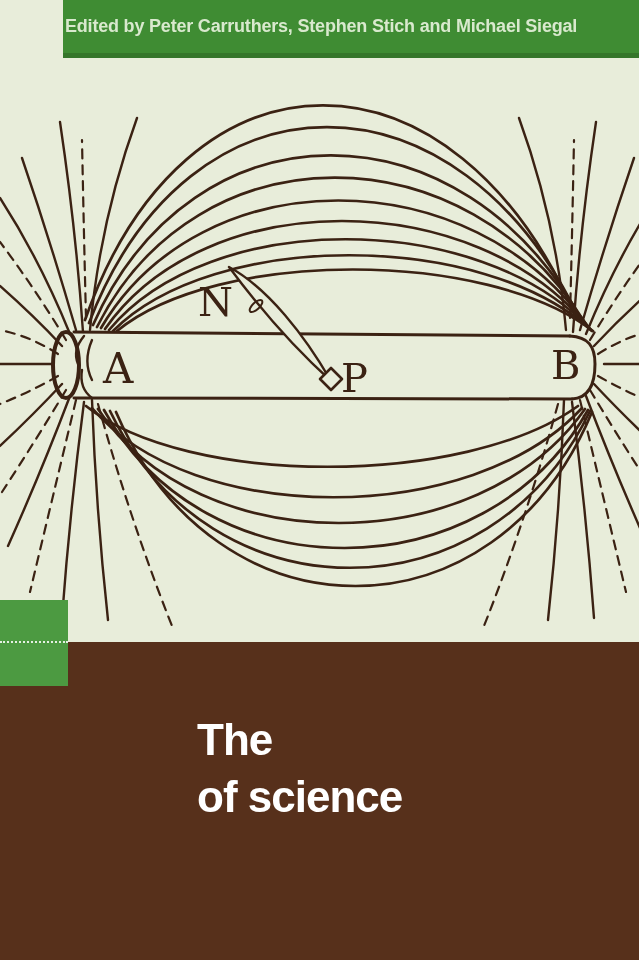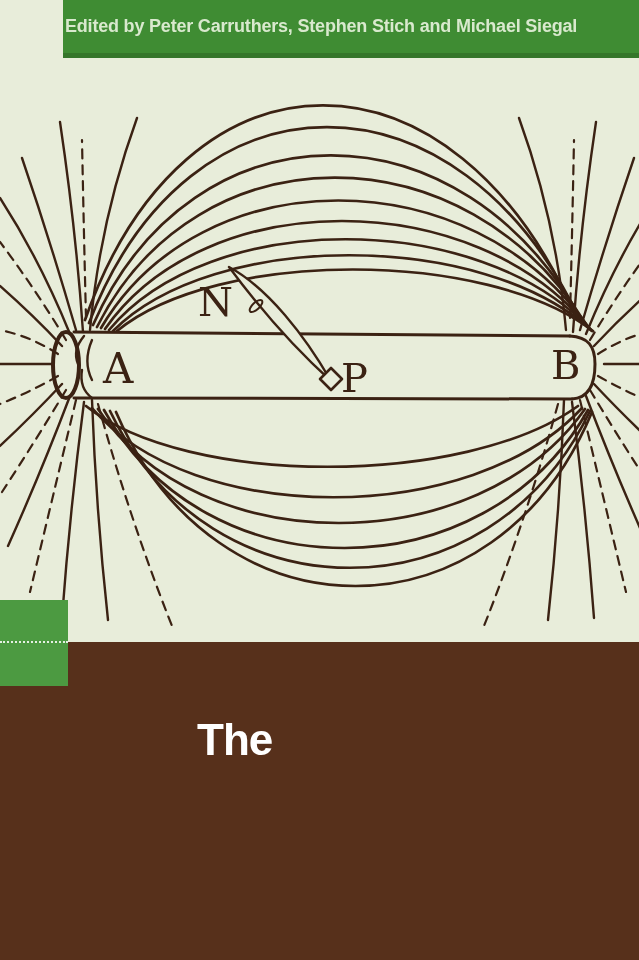--- a/index.html
+++ b/index.html
@@ -140,15 +140,16 @@
   </div>
 
   <div id="panel"></div>
 
   <div id="accent">
     <div class="dots"></div>
   </div>
 
   <div id="title">
     <div>The</div>
+    <div>of science</div>
   </div>
 
 </div>
 
 </body></html>

